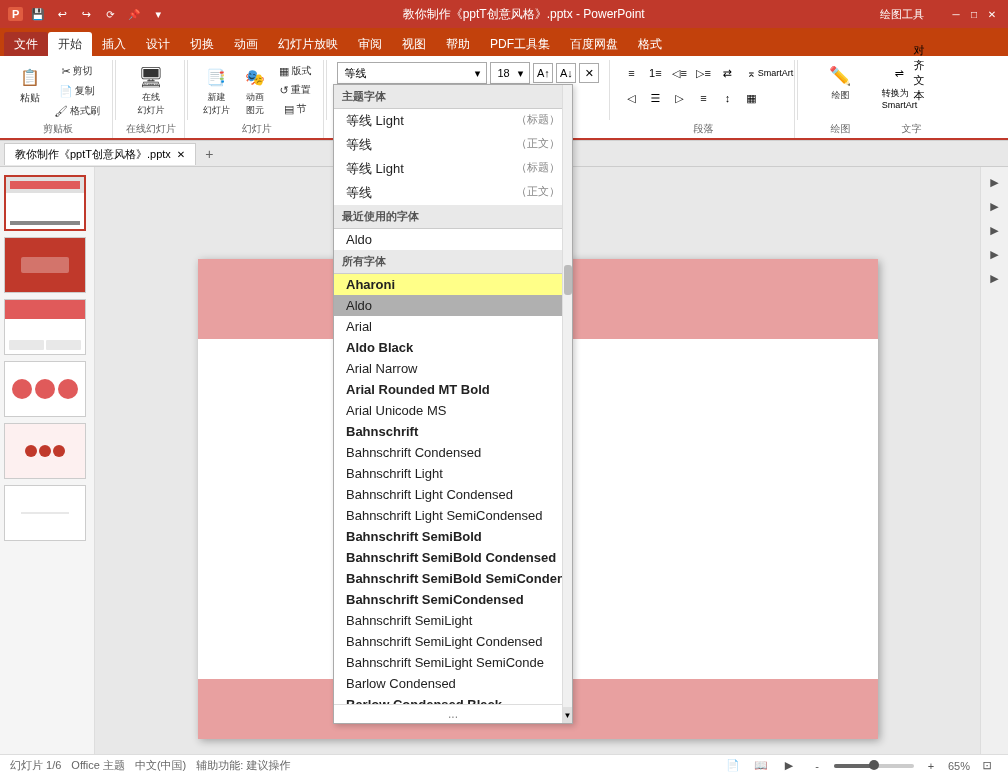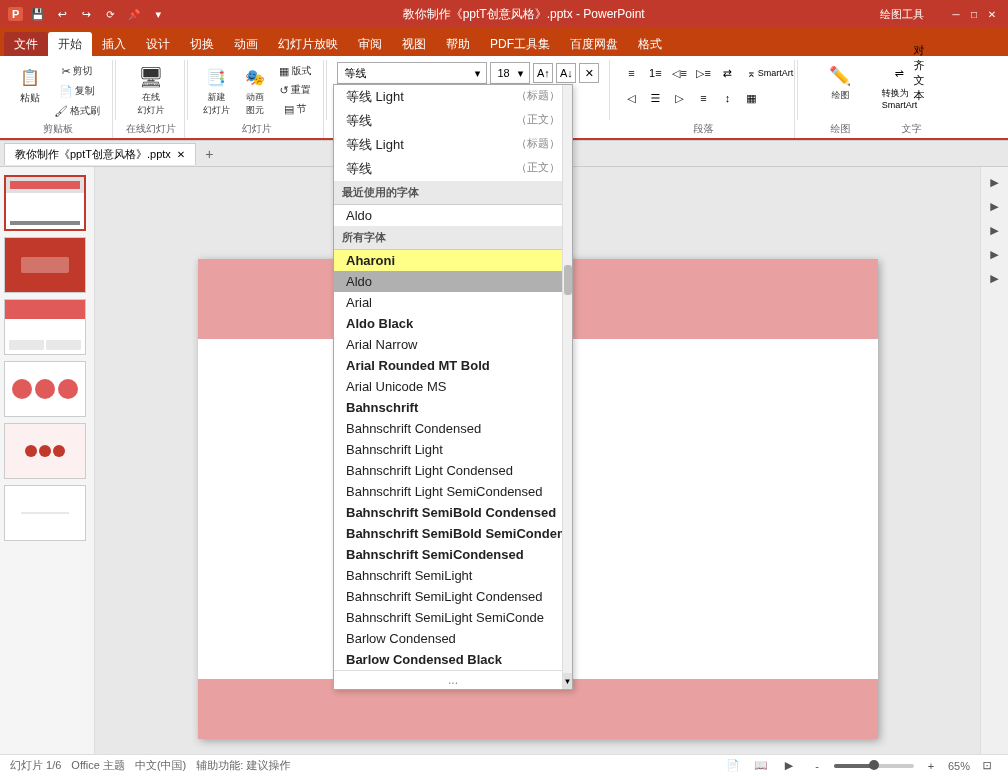--- a/index.html
+++ b/index.html
@@ -382,20 +382,21 @@
     <div class="tool-btn">▶</div>
     <div class="tool-btn">▶</div>
     <div class="tool-btn">▶</div>
     <div class="tool-btn">▶</div>
     <div class="tool-btn">▶</div>
   </div>
 </div>
 
 <div id="font-dropdown">
 
+  <div class="dropdown-header">主题字体</div>
   <div id="dropdown-scroll">
 
     <div class="font-item theme" style="display:flex;justify-content:space-between;">
       <span>等线 Light</span>
       <span style="color:#888;font-size:11px;">（标题）</span>
     </div>
     <div class="font-item theme" style="display:flex;justify-content:space-between;">
       <span>等线</span>
       <span style="color:#888;font-size:11px;">（正文）</span>
     </div>
@@ -443,20 +444,23 @@
       <span>Bahnschrift Condensed</span>
     </div>
     <div class="font-item" style="font-weight:300;">
       <span>Bahnschrift Light</span>
     </div>
     <div class="font-item" style="font-weight:300;">
       <span>Bahnschrift Light Condensed</span>
     </div>
     <div class="font-item" style="font-weight:300;">
       <span>Bahnschrift Light SemiCondensed</span>
+    </div>
+    <div class="font-item bold">
+      <span>Bahnschrift SemiBold</span>
     </div>
     <div class="font-item bold">
       <span>Bahnschrift SemiBold Condensed</span>
     </div>
     <div class="font-item bold">
       <span>Bahnschrift SemiBold SemiConden</span>
     </div>
     <div class="font-item bold">
       <span>Bahnschrift SemiCondensed</span>
     </div>

